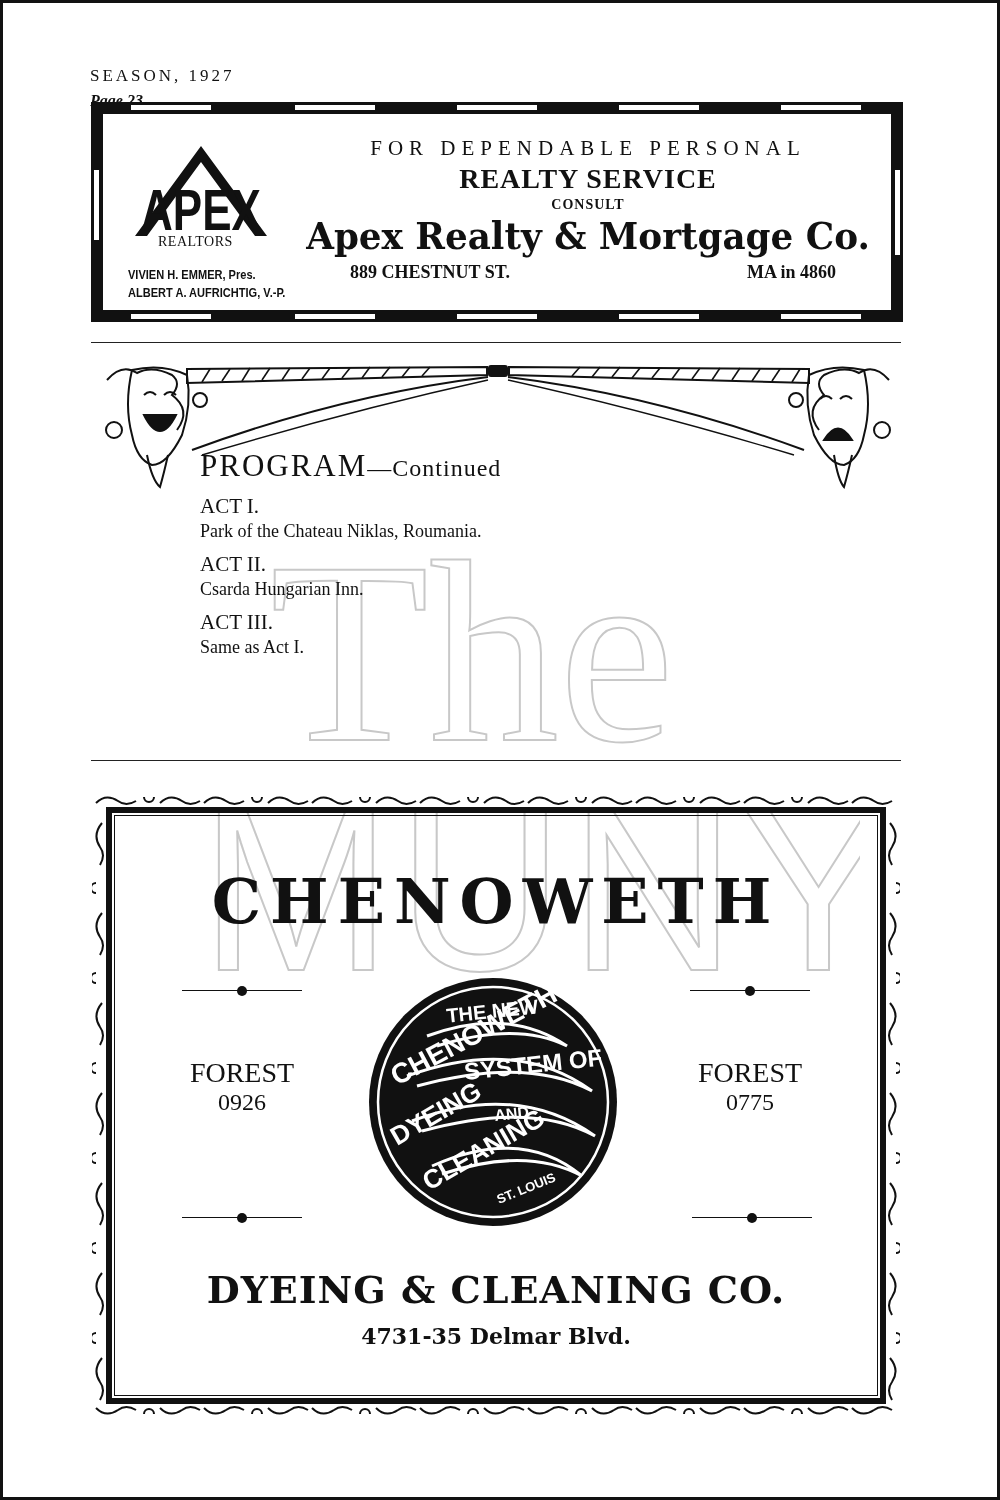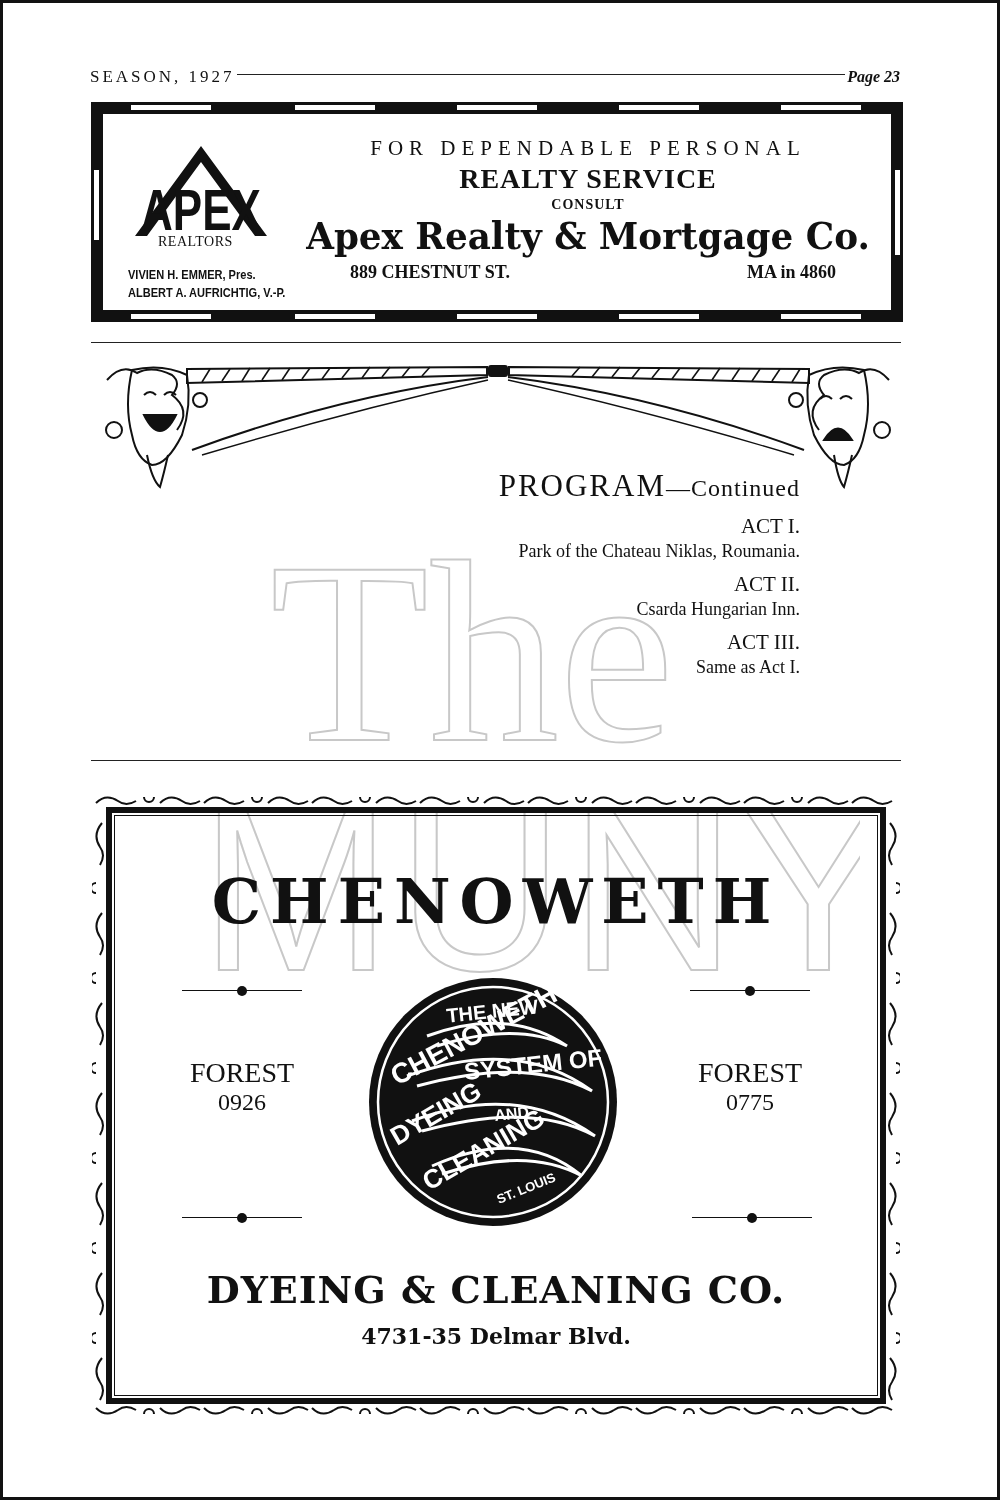--- a/index.html
+++ b/index.html
@@ -3,21 +3,21 @@
 <meta charset="utf-8">
 <style>
   html, body { margin: 0; padding: 0; background: #ffffff; }
   body { width: 1000px; height: 1500px; position: relative; overflow: hidden;
          font-family: "Liberation Serif", "DejaVu Serif", serif; color: #111; }
   .page-frame { position: absolute; left: 0; top: 0; width: 994px; height: 1494px;
                 border: 3px solid #111; background: #fff; }
 
   
   .running-header { position: absolute; left: 90px; top: 66px; width: 810px; height: 22px;
-                    display: flex; align-items: center; }
+                    display: flex; align-items: flex-start; flex-direction: column; }
   .season { font-size: 17px; letter-spacing: 3px; white-space: nowrap; }
   .header-rule { flex: 1; border-bottom: 1.5px solid #222; margin: 0 2px 5px 2px; }
   .page-num { font-size: 16px; font-style: italic; font-weight: bold; white-space: nowrap; }
 
   
   .apex-ad { position: absolute; left: 91px; top: 102px; width: 812px; height: 220px; }
   .apex-border { position: absolute; inset: 0; border: 11px solid #111; box-sizing: border-box; }
   .apex-inner { position: absolute; left: 11px; top: 11px; right: 11px; bottom: 11px;
                 border: 1px solid #111; background: #fff; }
   .dash { position: absolute; background: #fff; height: 5px; }
@@ -34,21 +34,21 @@
                margin-top: 0px; transform: scaleX(0.94); }
   .apex-addr-row { display: flex; justify-content: space-between; padding: 0 52px 0 62px; margin-top: 4px;
                    font-size: 18px; font-weight: bold; }
 
   .rule { position: absolute; left: 91px; width: 810px; border-top: 1.5px solid #222; }
 
   
   .ornament { position: absolute; left: 92px; top: 355px; width: 812px; height: 135px; }
 
   
-  .program { position: absolute; left: 200px; top: 468px; width: 600px; text-align: right; }
+  .program { position: absolute; left: 200px; top: 448px; width: 600px; text-align: left; }
   .program-title { font-size: 31px; letter-spacing: 2px; }
   .program-title .cont { font-size: 24px; letter-spacing: 1px; }
   .synopsis { font-size: 20px; margin-top: 20px; letter-spacing: 0.5px; }
   .act-label { font-size: 21px; margin-top: 10px; }
   .act-scene { font-size: 18px; margin-top: 2px; }
 
   
   .watermark { position: absolute; left: 200px; top: 540px; width: 660px; height: 460px; pointer-events: none; }
 
   

